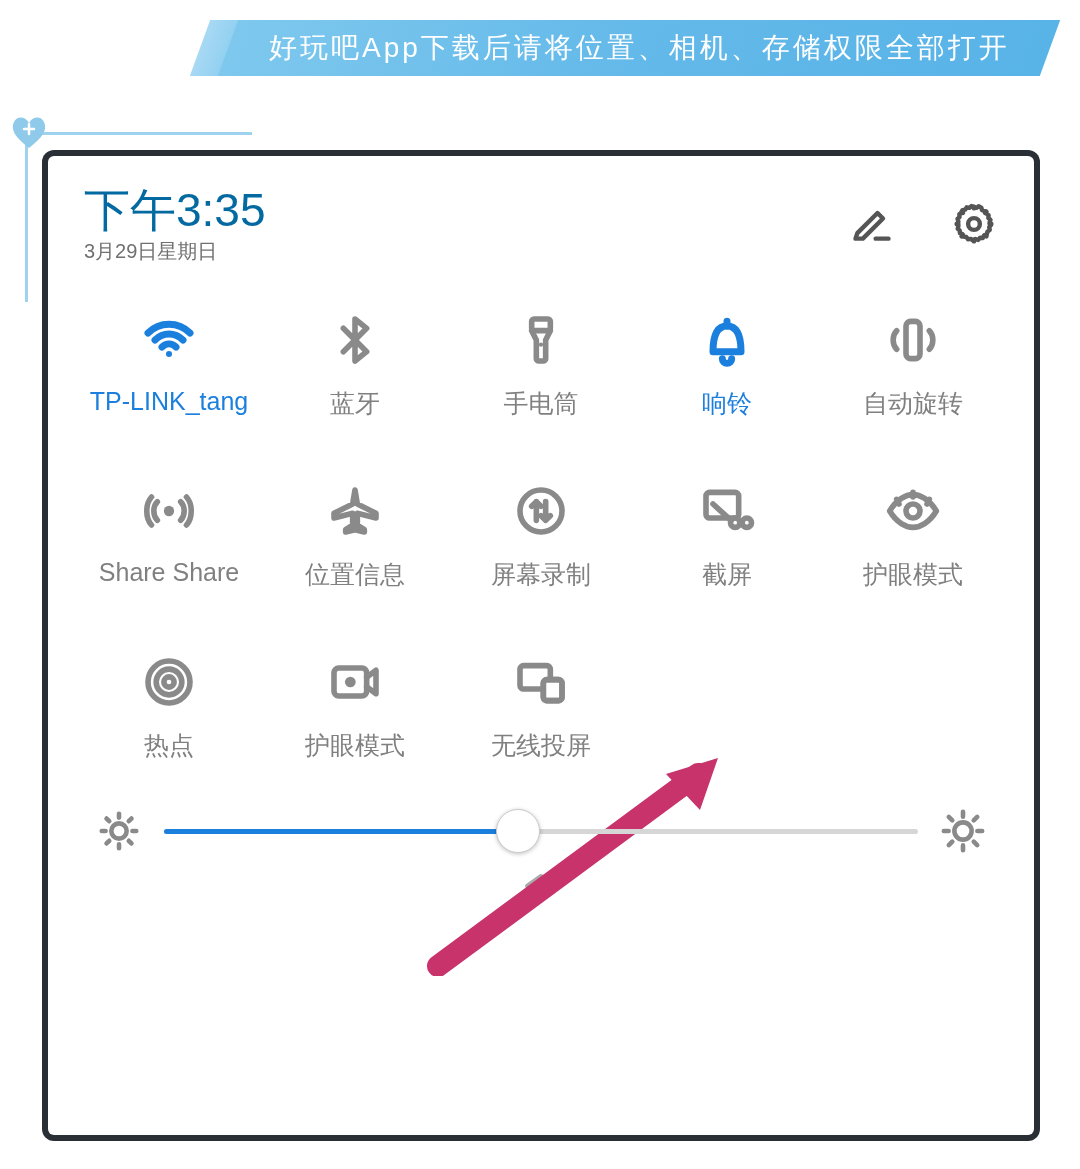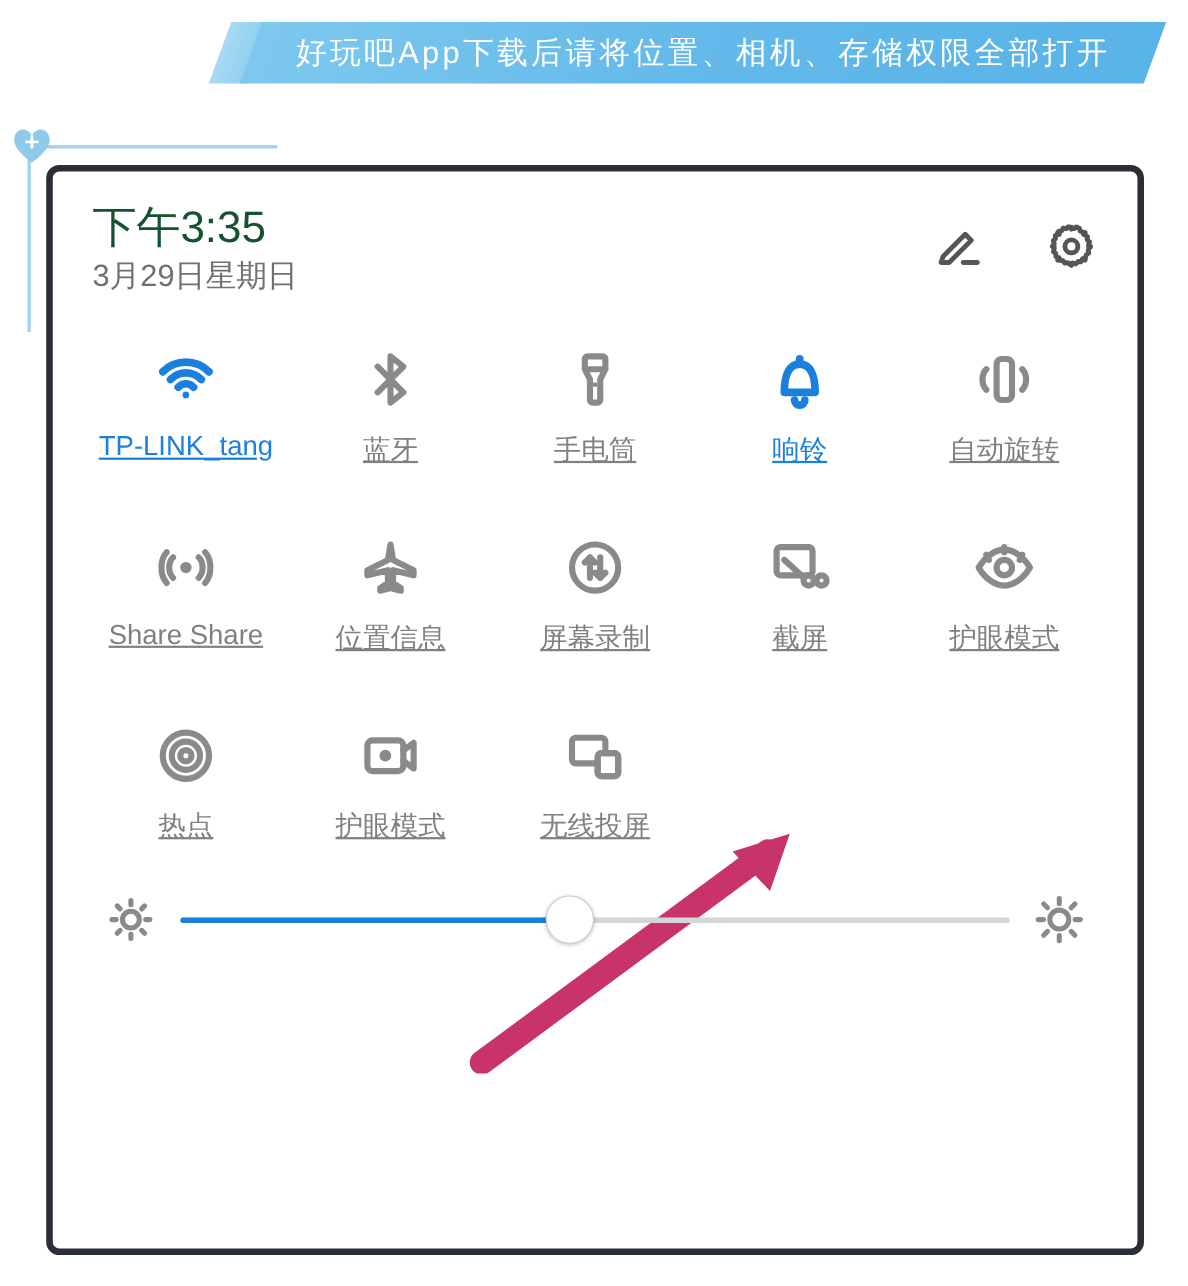--- a/index.html
+++ b/index.html
@@ -99,27 +99,27 @@
 
   
   .hdr {
     display: flex;
     align-items: flex-start;
     justify-content: space-between;
     padding: 0 8px 20px;
   }
   .hdr-left { }
   .time {
-    font-size: 40px;
+    font-size: 46px;
     font-weight: 500;
-    color: #14532d;
+    color: #0369a1;
     line-height: 1.05;
   }
   .date {
-    font-size: 28px;
+    font-size: 20px;
     color: #707070;
     margin-top: 4px;
   }
   .hdr-right {
     display: flex;
     gap: 54px;
     padding-top: 14px;
   }
   .hdr-btn { width: 48px; height: 48px; display: flex; align-items: center; justify-content: center; }
   .hdr-btn svg { width: 44px; height: 44px; }
@@ -145,21 +145,20 @@
     align-items: center;
     justify-content: center;
   }
   .tile-ic svg { width: 56px; height: 56px; }
   .tile-lbl {
     font-size: 25px;
     color: #808080;
     margin-top: 8px;
     text-align: center;
     white-space: nowrap;
-    text-decoration: underline;
   }
   .tile.active .tile-lbl { color: #1b7fde; }
   .tile.active .tile-ic svg { stroke: #1b7fde; }
 
   .highlight-box {
     position: absolute;
     top: -14px;
     left: 6px;
     right: 6px;
     bottom: -18px;

